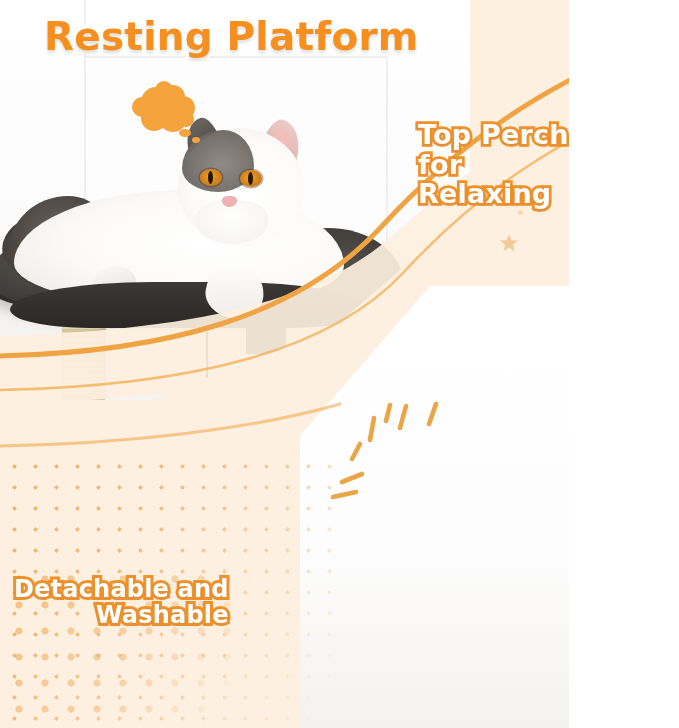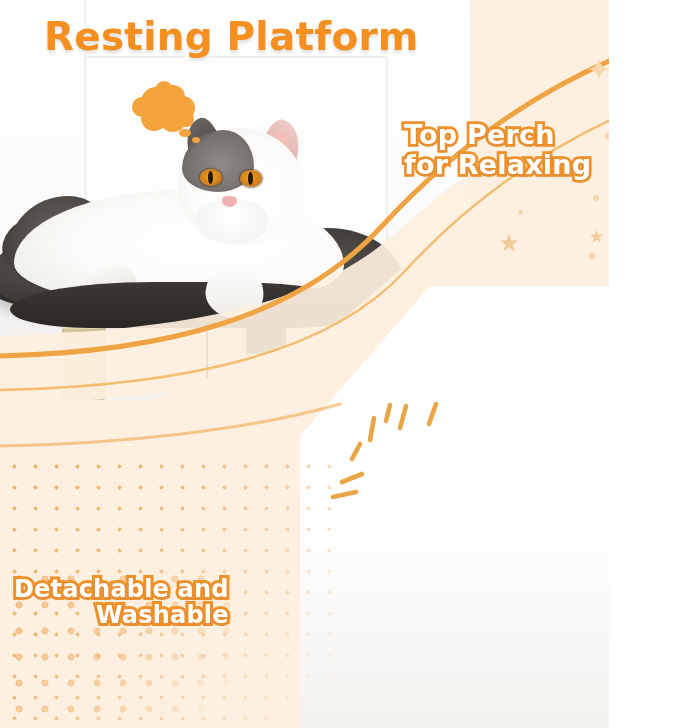--- a/index.html
+++ b/index.html
@@ -1,21 +1,20 @@
 <!DOCTYPE html>
 <html><head>
 <meta charset="utf-8">
 <style>
   html,body{margin:0;padding:0;background:#fff;}
   body{font-family:"DejaVu Sans","Liberation Sans",sans-serif;}
 
   #poster{
     position:relative;width:569px;height:728px;overflow:hidden;
     background:#f8f7f6;
-    padding-left:40px;
   }
 
   
   .layer{position:absolute;}
 
   
   #cream-field{
     left:0;top:0;width:679px;height:728px;
     background:#fdf0e0;
   }
@@ -153,21 +152,21 @@
     font-weight:bold;letter-spacing:.2px;}
 
   
   #title-resting{
     left:44px;top:16px;font-size:39px;color:#f59020;
     -webkit-text-stroke:7px #ffffff;paint-order:stroke fill;
     text-shadow:0 3px 3px rgba(150,150,150,.28);
   }
   
   #title-perch{
-    left:404px;top:120px;font-size:27px;color:#ffffff;text-align:left;
+    left:418px;top:120px;font-size:27px;color:#ffffff;text-align:left;
     -webkit-text-stroke:5.5px #f0912a;paint-order:stroke fill;
     text-shadow:0 2px 3px rgba(190,140,90,.35);
   }
   #title-wash{
     left:14px;top:576px;font-size:24px;color:#ffffff;text-align:right;
     -webkit-text-stroke:6px #f0912a;paint-order:stroke fill;
     text-shadow:0 2px 3px rgba(190,140,90,.35);
   }
 </style>
 </head>

